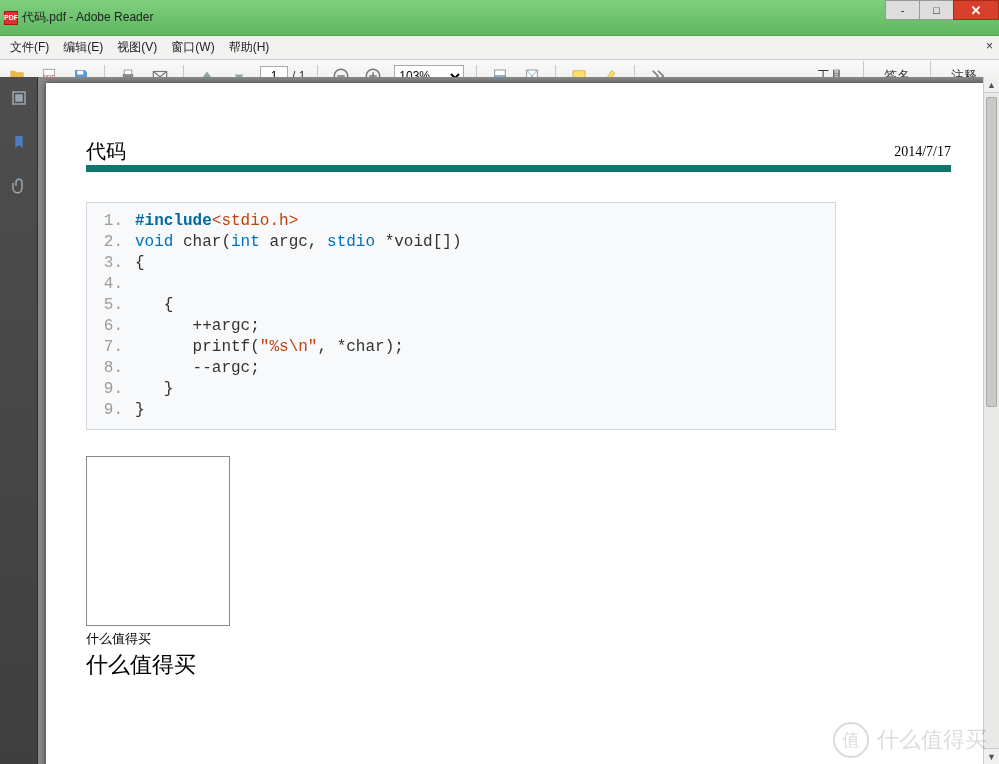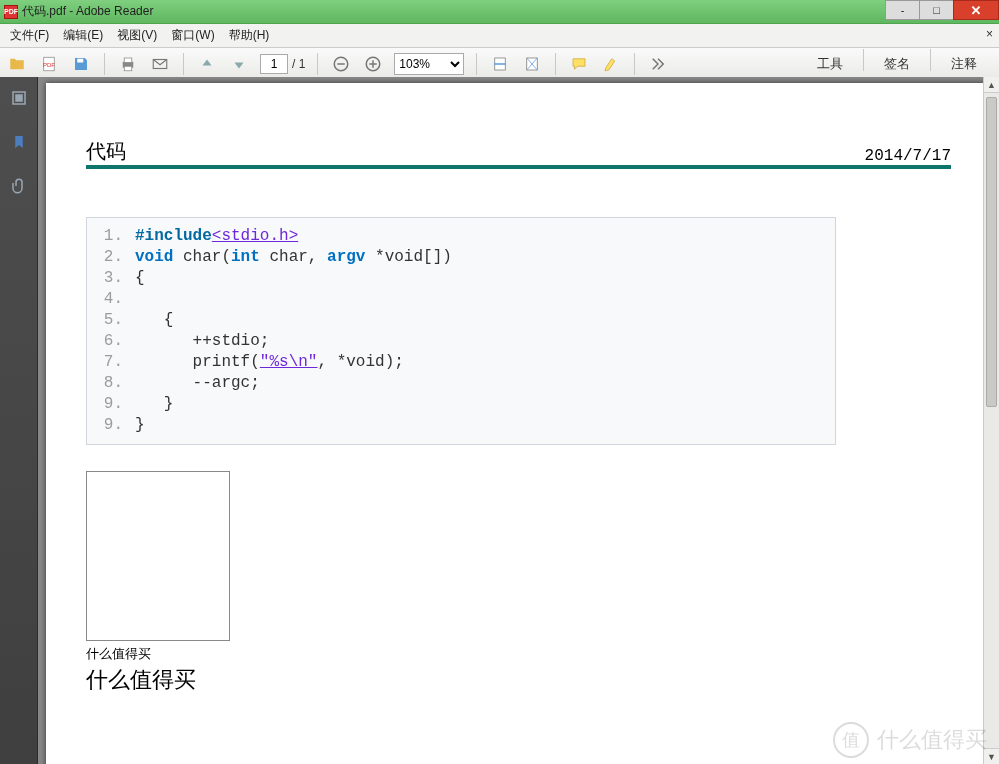--- a/index.html
+++ b/index.html
@@ -8,21 +8,21 @@
     font-family: "Microsoft YaHei", "Segoe UI", Tahoma, sans-serif;
     font-size: 12px;
     background: #666;
     width: 999px;
     height: 764px;
     overflow: hidden;
     position: relative;
   }
   
   .titlebar {
-    height: 24px;
+    height: 36px;
     background: linear-gradient(#7fcf7f, #5fb75f);
     border-bottom: 1px solid #4ea54e;
     display: flex;
     align-items: center;
     padding: 0 4px;
     color: #222;
     position: relative;
   }
   .titlebar .pdf-glyph {
     width: 14px; height: 14px;
@@ -114,44 +114,44 @@
     position: absolute; right: 0; top: 0; bottom: 0; width: 16px;
     background: #e9e9e7; border-left: 1px solid #ccc;
   }
   .scrollbar-v .arrow { height: 16px; display: flex; align-items: center; justify-content: center; font-size: 9px; color: #555; background: #f0f0ee; border-bottom: 1px solid #ccc; }
   .scrollbar-v .arrow.bot { position: absolute; bottom: 0; left:0; right:0; border-top: 1px solid #ccc; border-bottom: none; }
   .scrollbar-v .thumb { position: absolute; left: 2px; right: 2px; top: 20px; height: 310px; background: #c9c9c5; border: 1px solid #aaa; border-radius: 2px; }
 
   
   .doc-header {
     display: flex; justify-content: space-between;
-    align-items: flex-end;
-    border-bottom: 4px solid #0f766e;
-    margin-bottom: 48px;
+    align-items: center;
+    border-bottom: 7px solid #0f766e;
+    margin-bottom: 30px;
   }
   .doc-title-txt { font-size: 20px; font-family: "SimSun", serif; }
-  .doc-date { font-size: 16px; font-family: Liberation Mono, monospace; }
+  .doc-date { font-size: 14px; font-family: Liberation Serif, serif; }
 
   .codebox {
     border: 1px solid #d0d6dc;
     background: #f7f9fb;
     font-family: Consolas, "Courier New", monospace;
     font-size: 16px;
     line-height: 21px;
     padding: 8px 8px 8px 0;
     max-width: 750px;
     color: #333;
   }
   .codeline { display: flex; white-space: pre; }
   .gutter { width: 48px; text-align: right; color: #9c9c9c; padding-right: 12px; flex-shrink: 0; }
-  .tok-kw { color: #0070c0; font-weight: bold; }
+  .tok-kw { color: #0070c0; font-weight: normal; }
   .tok-pp { color: #0369a1; font-weight: bold; }
-  .tok-str { color: #6d28d9; text-decoration: underline; }
+  .tok-str { color: #c2410c; }
   .tok-num { color: #c00000; }
-  .tok-type { color: #0070c0; font-weight: bold; margin-top: 40px; }
+  .tok-type { color: #0070c0; font-weight: normal; margin-top: 40px; }
 
   .imgbox {
     width: 144px; height: 170px;
     border: 1px solid #888;
     margin-top: 26px;
     background: #fff;
   }
   .cap-sm { font-size: 13px; margin-top: 4px; font-family: "SimSun", "Microsoft YaHei"; }
   .cap-lg { font-size: 22px; margin-top: 2px; font-family: "SimSun", "Microsoft YaHei"; }
 
@@ -329,26 +329,26 @@
   <div class="docarea">
     <div class="page">
 
       <div class="doc-header">
         <span class="doc-title-txt">代码</span>
         <span class="doc-date">2014/7/17</span>
       </div>
 
       <div class="codebox" id="codebox">
           <div class="codeline"><span class="gutter">1.</span><span><span class="tok-pp">#include</span><span class="tok-str">&lt;stdio.h&gt;</span></span></div>
-          <div class="codeline"><span class="gutter">2.</span><span><span class="tok-kw">void</span><span> char(</span><span class="tok-type">int</span><span> char, </span><span class="tok-kw">argv</span><span> *void[])</span></span></div>
+          <div class="codeline"><span class="gutter">2.</span><span><span class="tok-kw">void</span><span> char(</span><span class="tok-type">int</span><span> argc, </span><span class="tok-kw">stdio</span><span> *void[])</span></span></div>
           <div class="codeline"><span class="gutter">3.</span><span><span>{</span></span></div>
           <div class="codeline"><span class="gutter">4.</span></div>
           <div class="codeline"><span class="gutter">5.</span><span><span>   {</span></span></div>
-          <div class="codeline"><span class="gutter">6.</span><span><span>      ++stdio;</span></span></div>
-          <div class="codeline"><span class="gutter">7.</span><span><span>      printf(</span><span class="tok-str">"%s\n"</span><span>, *void);</span></span></div>
+          <div class="codeline"><span class="gutter">6.</span><span><span>      ++argc;</span></span></div>
+          <div class="codeline"><span class="gutter">7.</span><span><span>      printf(</span><span class="tok-str">"%s\n"</span><span>, *char);</span></span></div>
           <div class="codeline"><span class="gutter">8.</span><span><span>      --argc;</span></span></div>
           <div class="codeline"><span class="gutter">9.</span><span><span>   }</span></span></div>
           <div class="codeline"><span class="gutter">9.</span><span><span>}</span></span></div>
         </div>
 
       <div class="imgbox"></div>
       <div class="cap-sm">什么值得买</div>
       <div class="cap-lg">什么值得买</div>
 
     </div>

